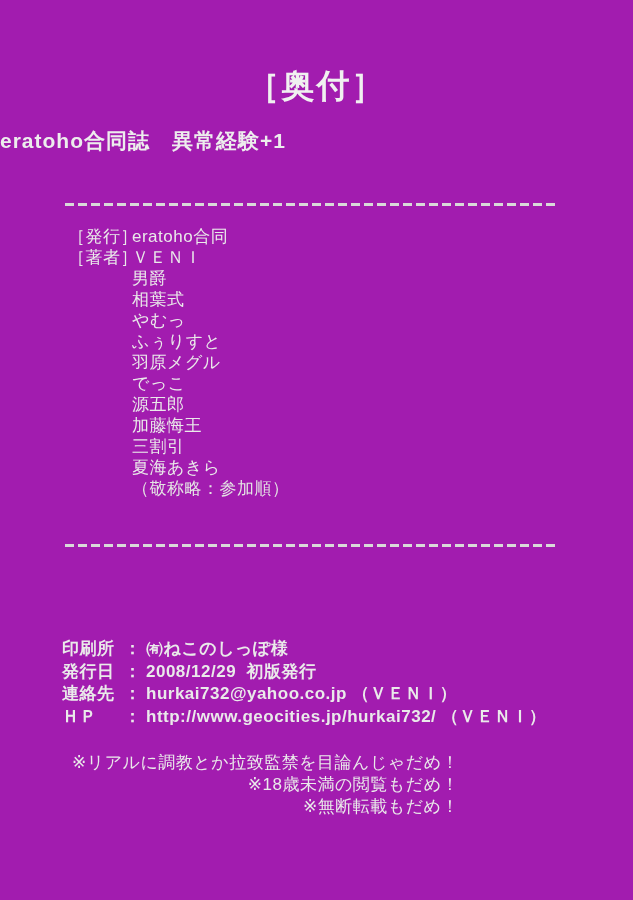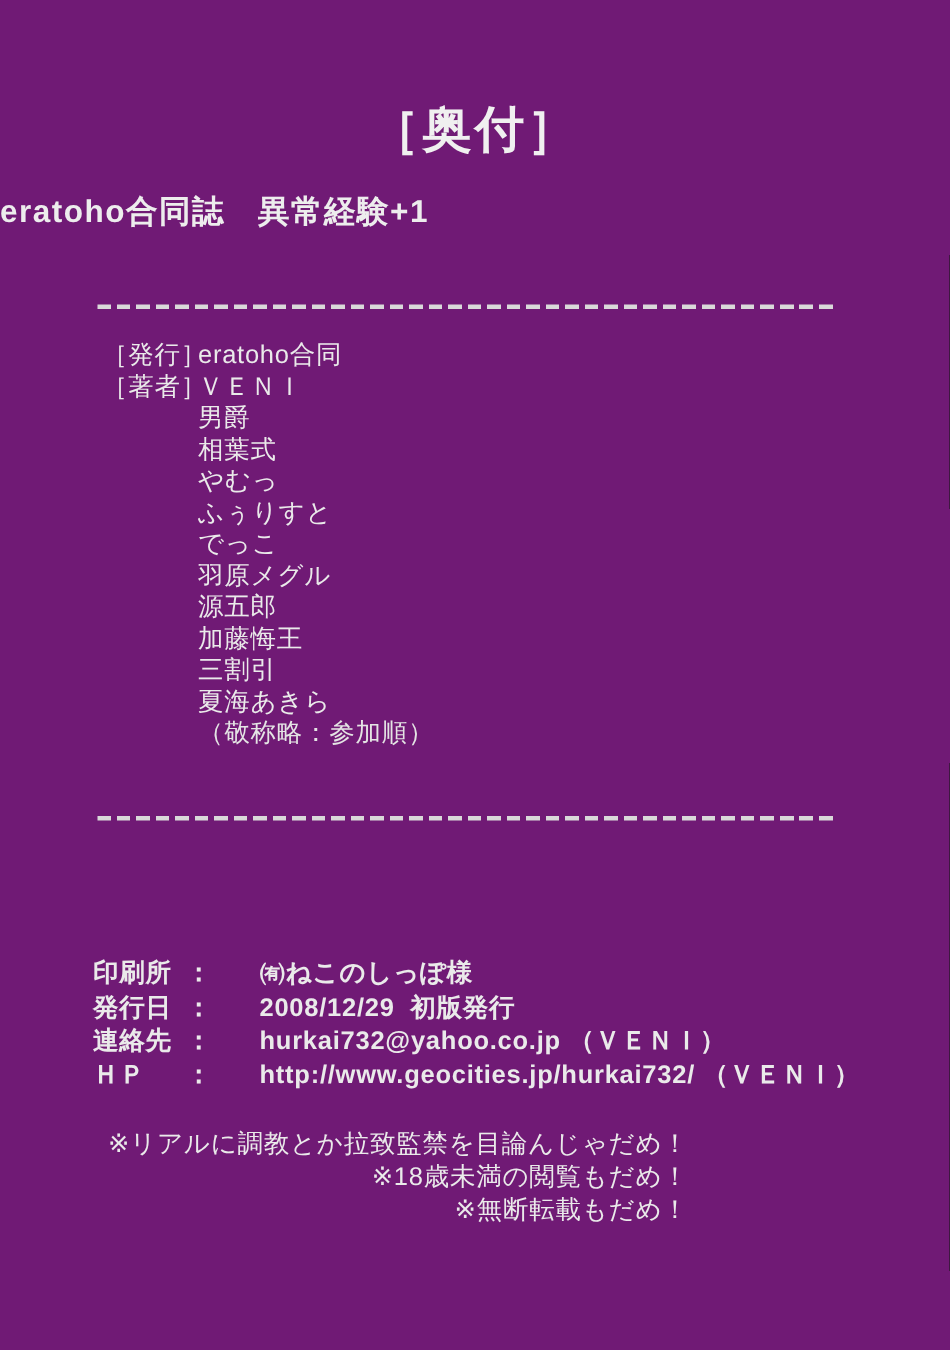--- a/index.html
+++ b/index.html
@@ -1,19 +1,19 @@
 <!DOCTYPE html>
 <html><head>
 <meta charset="utf-8">
 <style>
   html,body{margin:0;padding:0;background:#181818;}
   .page{
     position:relative;
     width:633px;height:900px;
-    background:#701a75;
+    background:#a21caf;
     color:#eaeaea;
     font-family:"Liberation Sans","DejaVu Sans",sans-serif;
     overflow:hidden;
   }
   .title{
     position:absolute;top:64px;left:0;width:100%;
     text-align:center;
     font-size:33px;font-weight:600;letter-spacing:2px;
     color:#f0f0f0;
   }
@@ -39,21 +39,21 @@
   .cvalue{white-space:pre;}
   .credit-note{color:#e4e4e4;}
   .pub{
     position:absolute;top:638px;left:62px;
     font-size:17px;line-height:22.5px;letter-spacing:0.5px;
     font-weight:700;
   }
   .pub-row{display:flex;}
   .plabel{display:inline-block;width:62px;white-space:pre;flex:none;}
   .psep{display:inline-block;width:22px;flex:none;}
-  .pvalue{white-space:pre;margin-left:27px;}
+  .pvalue{white-space:pre;}
   .warnings{
     position:absolute;top:752px;left:72px;
     font-size:17px;line-height:22px;letter-spacing:0.5px;
     font-weight:500;
     text-align:right;
   }
   .warn-row{white-space:pre;}
 </style>
 </head>
 <body>
@@ -85,25 +85,25 @@
     <div class="credit-row">
       <span class="clabel"></span>
       <span class="cvalue">やむっ</span>
     </div>
     <div class="credit-row">
       <span class="clabel"></span>
       <span class="cvalue">ふぅりすと</span>
     </div>
     <div class="credit-row">
       <span class="clabel"></span>
-      <span class="cvalue">でっこ</span>
+      <span class="cvalue">羽原メグル</span>
     </div>
     <div class="credit-row">
       <span class="clabel"></span>
-      <span class="cvalue">羽原メグル</span>
+      <span class="cvalue">でっこ</span>
     </div>
     <div class="credit-row">
       <span class="clabel"></span>
       <span class="cvalue">源五郎</span>
     </div>
     <div class="credit-row">
       <span class="clabel"></span>
       <span class="cvalue">加藤悔王</span>
     </div>
     <div class="credit-row">

